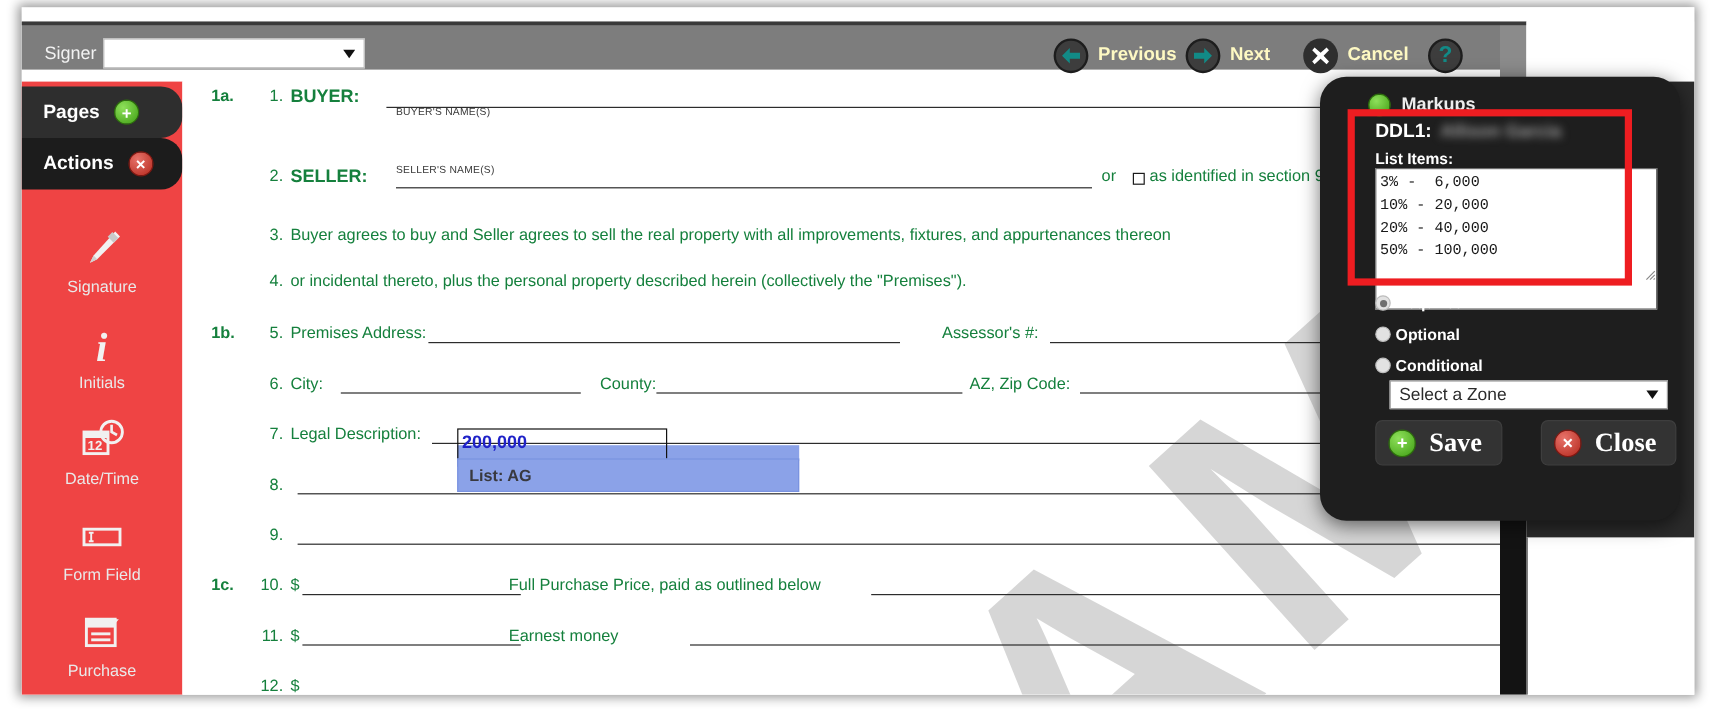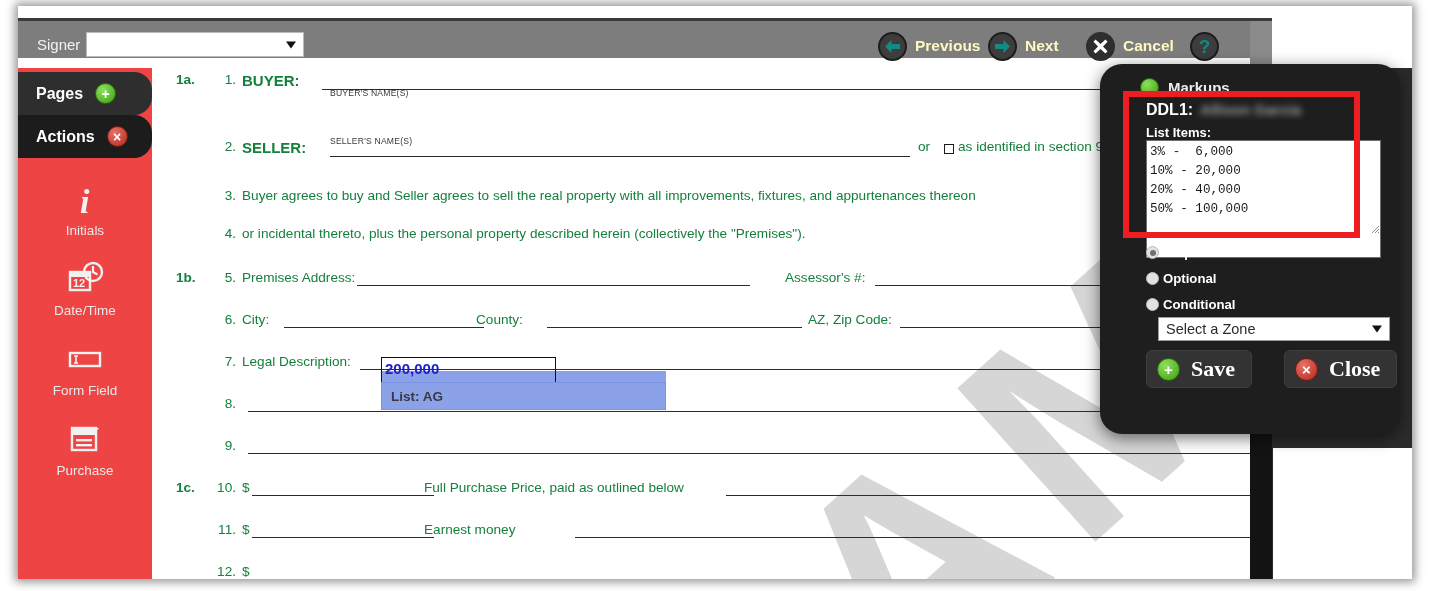--- a/index.html
+++ b/index.html
@@ -344,20 +344,30 @@
   <div id="sidebar">
     <div class="tabpill" id="tab-pages">
       <span class="tlabel">Pages</span>
       <span class="badge green">+</span>
     </div>
     <div class="tabpill" id="tab-actions">
       <span class="tlabel">Actions</span>
       <span class="badge red">×</span>
     </div>
 
+    <div class="tool" style="margin-top:28px">
+      <span class="ticon">
+        <svg width="38" height="38" viewBox="0 0 38 38">
+          <path d="M30 5 L34 9 L15 28 L9 31 L12 25 Z" fill="#f1f1f1"></path>
+          <path d="M12 25 L15 28 L9 31 Z" fill="#cfcfcf"></path>
+          <rect x="24.5" y="7" width="7" height="5.5" transform="rotate(45 28 10)" fill="#c9c9c9"></rect>
+        </svg>
+      </span>
+      <span class="tname">Signature</span>
+    </div>
 
     <div class="tool">
       <span class="ticon">
         <svg width="30" height="38" viewBox="0 0 30 38">
           <text x="10" y="33" font-family="Liberation Serif, serif" font-size="34" font-style="italic" font-weight="700" fill="#f1f1f1">i</text>
         </svg>
       </span>
       <span class="tname">Initials</span>
     </div>
 
@@ -437,21 +447,21 @@
         <span class="txt">Premises Address:</span>
         <span class="rule" style="left:205px;width:393px"></span>
         <span class="txt" style="left:633px">Assessor's #:</span>
         <span class="rule" style="left:723px;width:377px"></span>
       </div>
 
       <div class="line" style="top:147px">
         <span class="num">6.</span>
         <span class="txt">City:</span>
         <span class="rule" style="left:132px;width:200px"></span>
-        <span class="txt" style="left:324px">County:</span>
+        <span class="txt" style="left:348px">County:</span>
         <span class="rule" style="left:395px;width:255px"></span>
         <span class="txt" style="left:656px">AZ, Zip Code:</span>
         <span class="rule" style="left:748px;width:352px"></span>
       </div>
 
       <div class="line" style="top:170px">
         <span class="num">7.</span>
         <span class="txt">Legal Description:</span>
         <span class="rule" style="left:208px;width:892px"></span>
       </div>

